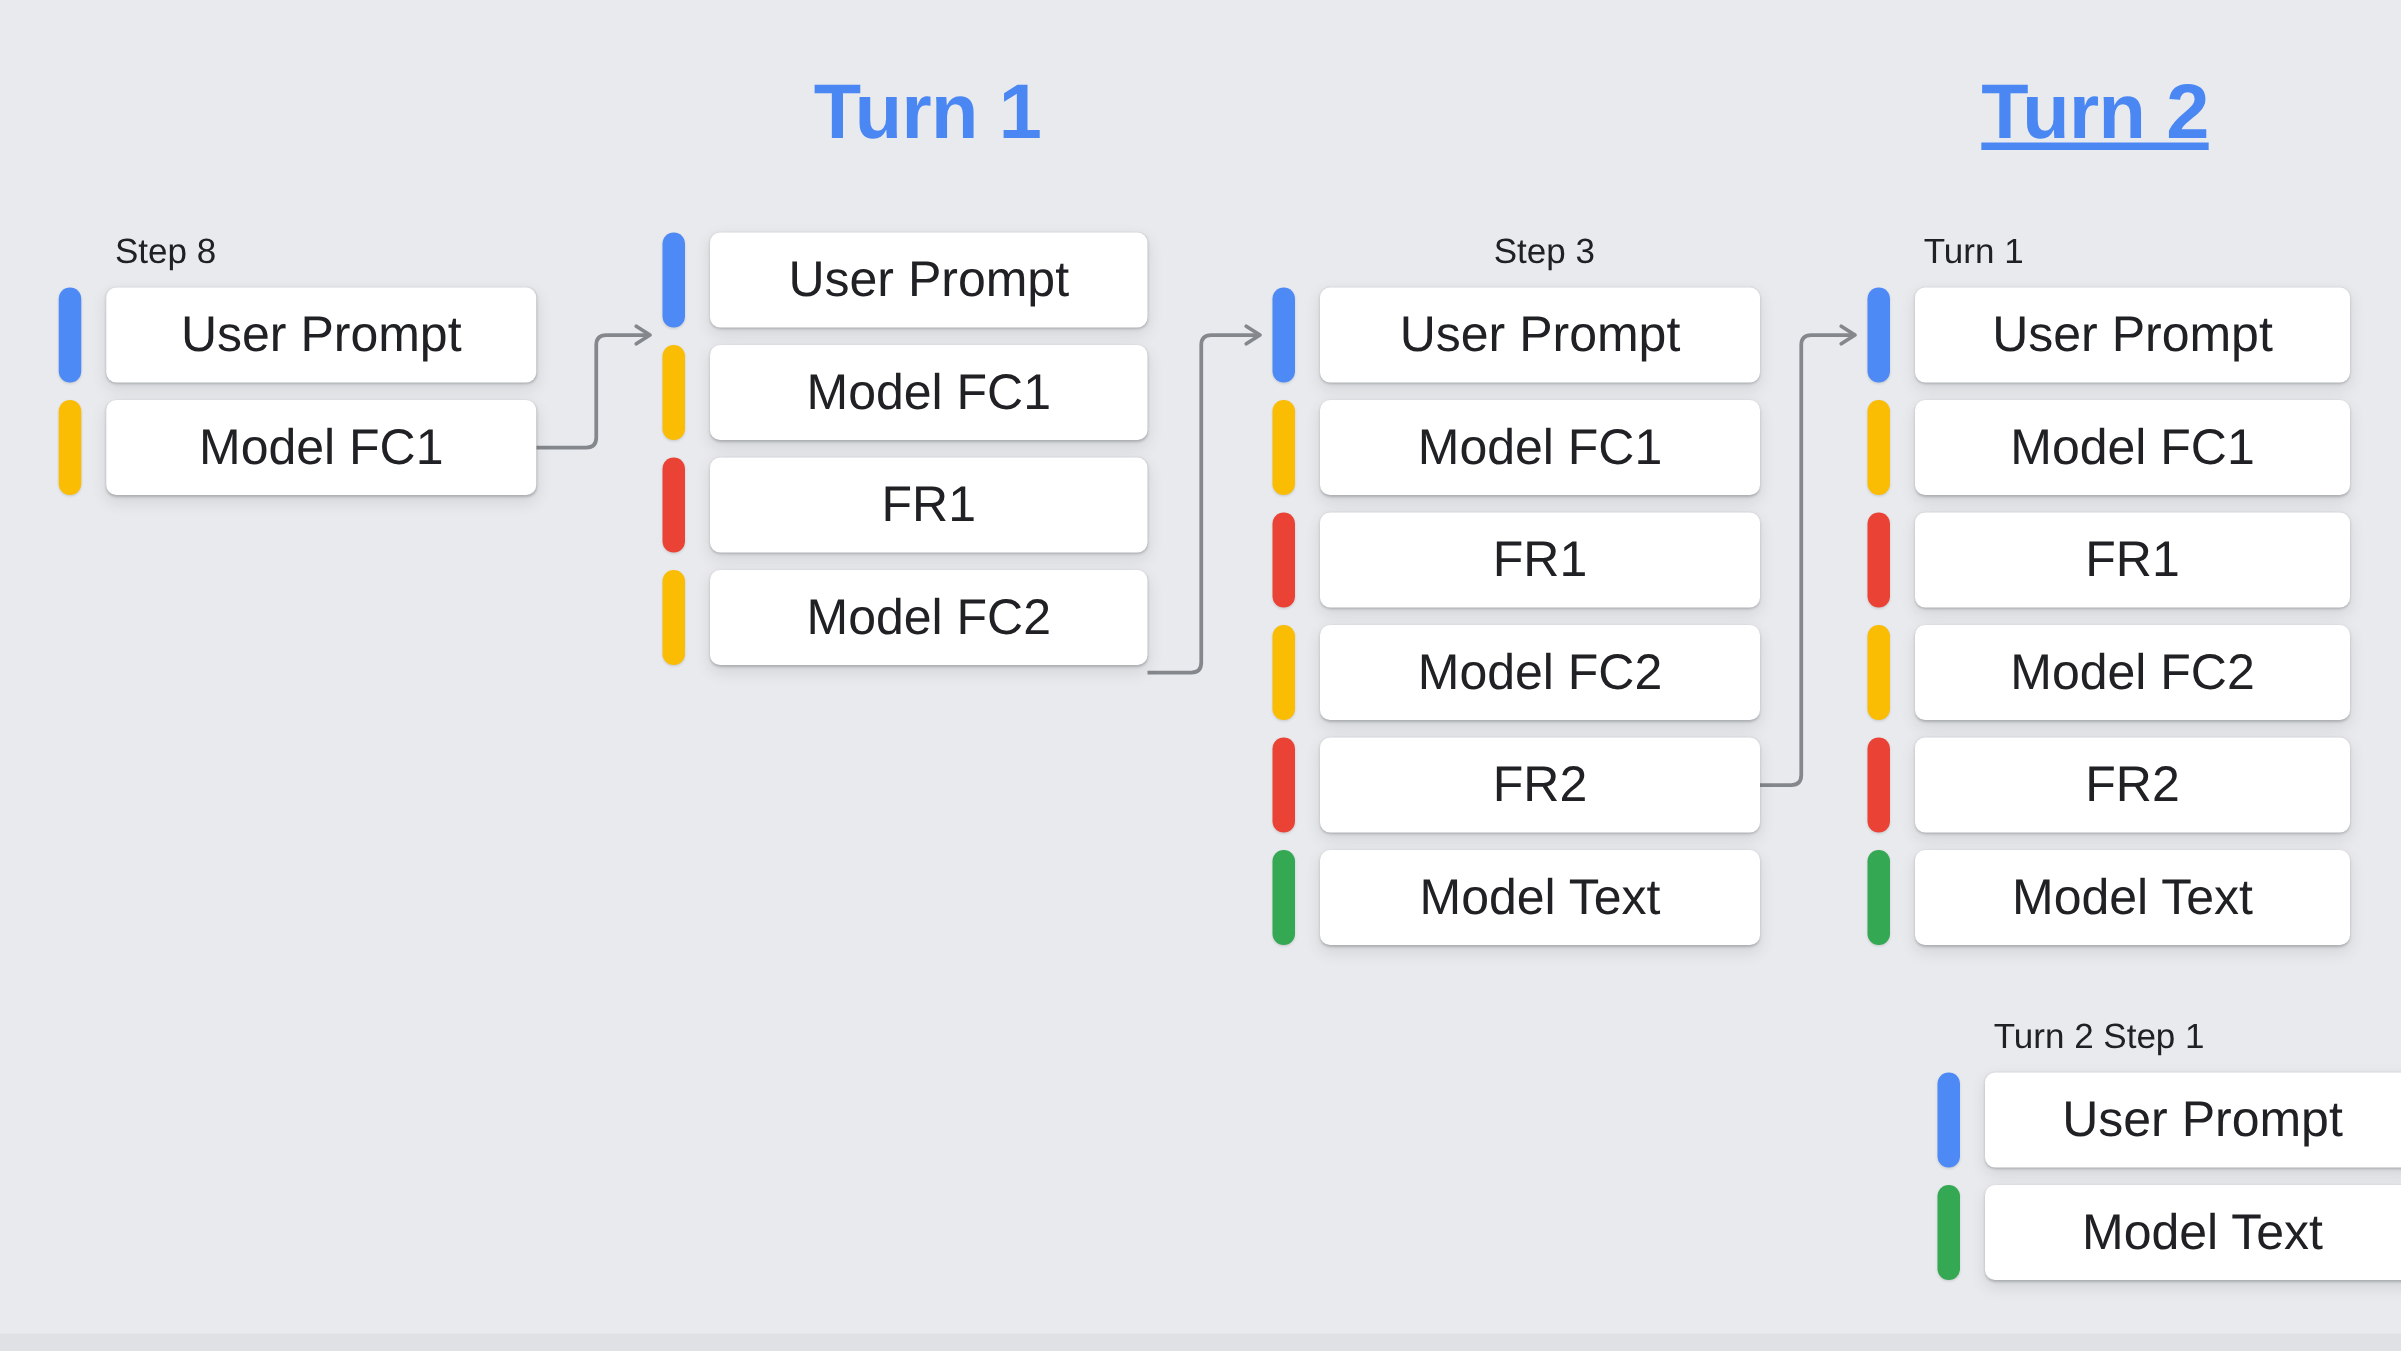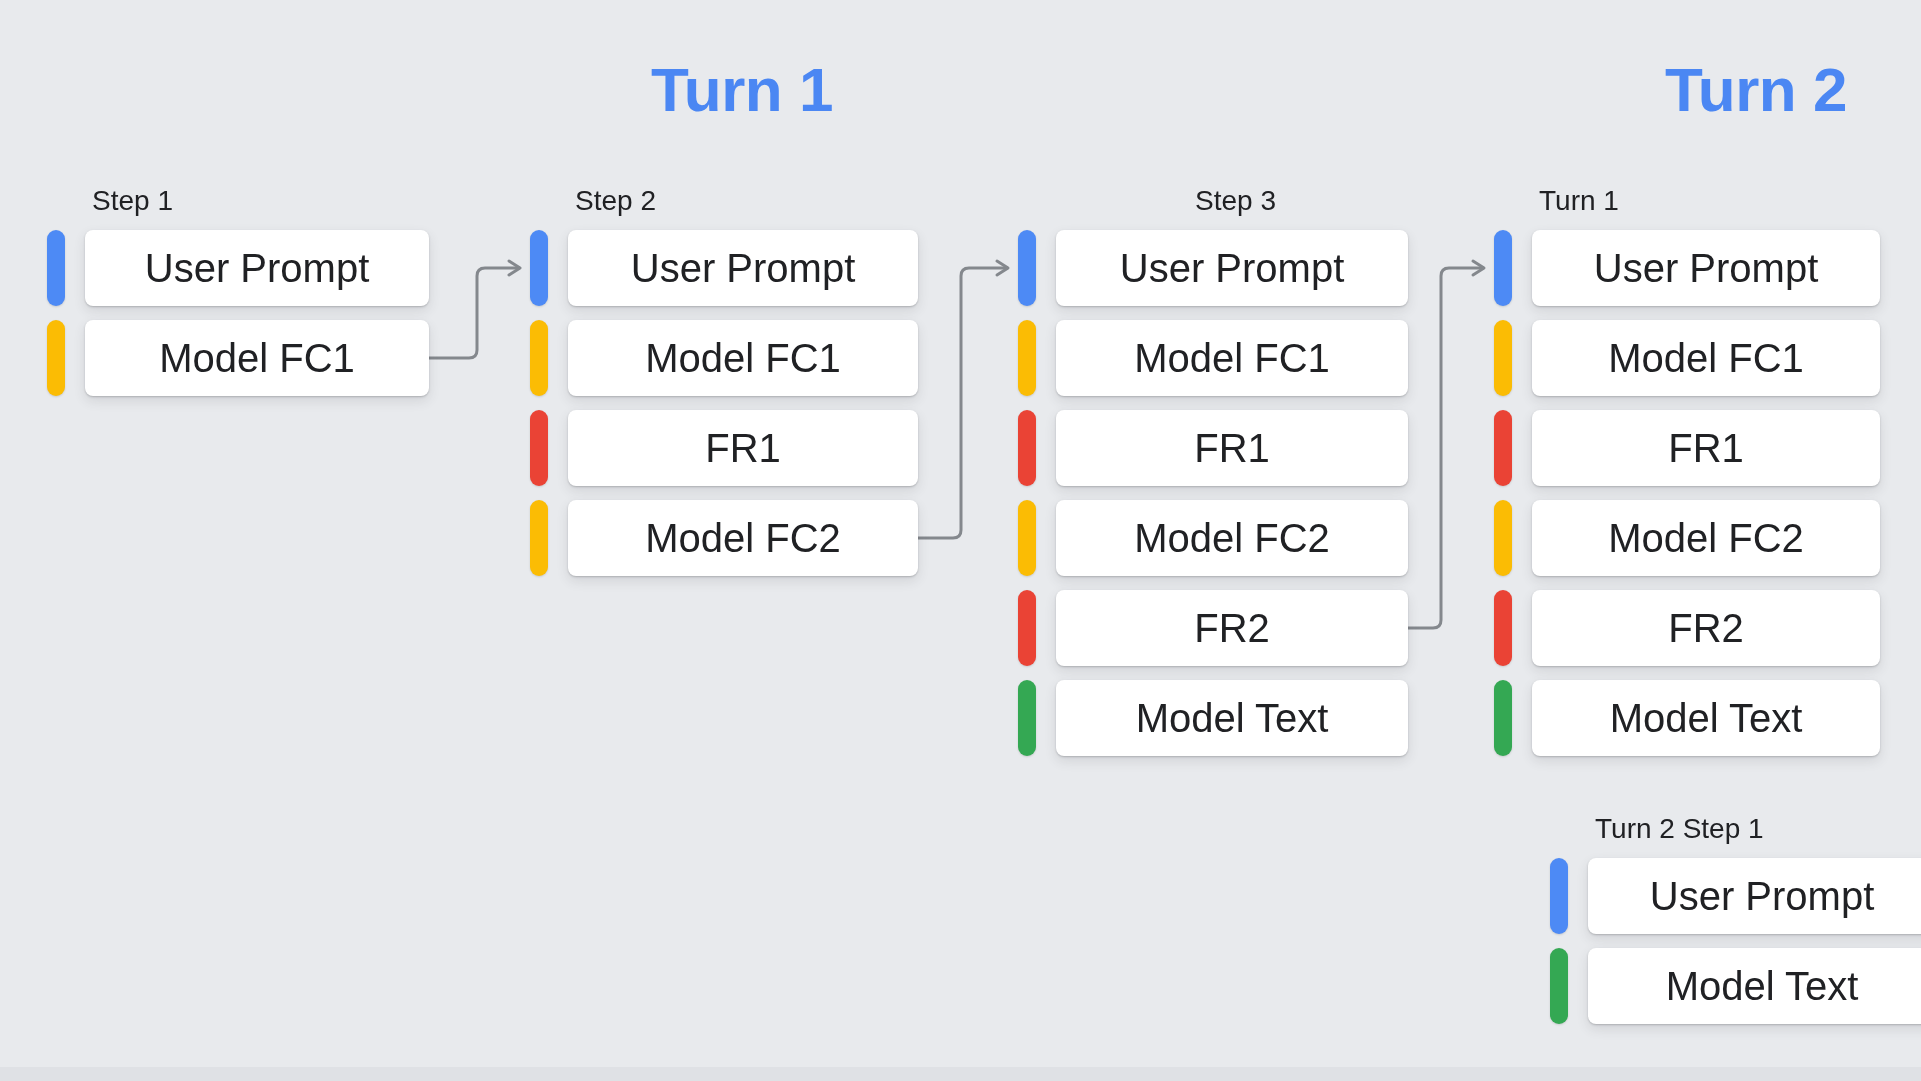--- a/index.html
+++ b/index.html
@@ -16,21 +16,21 @@
     position: absolute;
     top: 54px;
     transform: translateX(-50%);
     font-size: 62px;
     font-weight: 700;
     letter-spacing: -0.5px;
     color: var(--title-blue, #4b87f3);
     white-space: nowrap;
   }
   #title-turn1 { left: 742px; }
-  #title-turn2 { left: 1756px; }
+  #title-turn2 { left: 1676px; text-decoration: underline; }
 
   .col { position: absolute; }
   #col-step1      { left: 47px;   top: 186px; width: 382px; }
   #col-step2      { left: 530px;  top: 186px; width: 388px; }
   #col-step3      { left: 1018px; top: 186px; width: 390px; text-align: center; }
   #col-turn1      { left: 1494px; top: 186px; width: 386px; }
   #col-turn2step1 { left: 1550px; top: 814px; width: 386px; }
 
   .col-label {
     font-size: 28px;
@@ -95,33 +95,32 @@
     </defs>
     <path class="arrow" d="M429,358 L469,358 Q477,358 477,350 L477,276 Q477,268 485,268 L520,268" marker-end="url(#arrowhead)"></path>
     <path class="arrow" d="M918,538 L953,538 Q961,538 961,530 L961,276 Q961,268 969,268 L1008,268" marker-end="url(#arrowhead)"></path>
     <path class="arrow" d="M1408,628 L1433,628 Q1441,628 1441,620 L1441,276 Q1441,268 1449,268 L1484,268" marker-end="url(#arrowhead)"></path>
   </svg>
 
   <div class="title" id="title-turn1">Turn 1</div>
   <div class="title" id="title-turn2">Turn 2</div>
 
   <div class="col" id="col-step1">
-    <div class="col-label">Step 1</div>
+    <div class="col-label">Step 8</div>
     <div class="row">
       <span class="bar bar-up"></span>
       <div class="card">User Prompt</div>
     </div>
     <div class="row">
       <span class="bar bar-fc"></span>
       <div class="card">Model FC1</div>
     </div>
   </div>
 
   <div class="col" id="col-step2">
-    <div class="col-label">Step 2</div>
     <div class="row">
       <span class="bar bar-up"></span>
       <div class="card">User Prompt</div>
     </div>
     <div class="row">
       <span class="bar bar-fc"></span>
       <div class="card">Model FC1</div>
     </div>
     <div class="row">
       <span class="bar bar-fr"></span>

